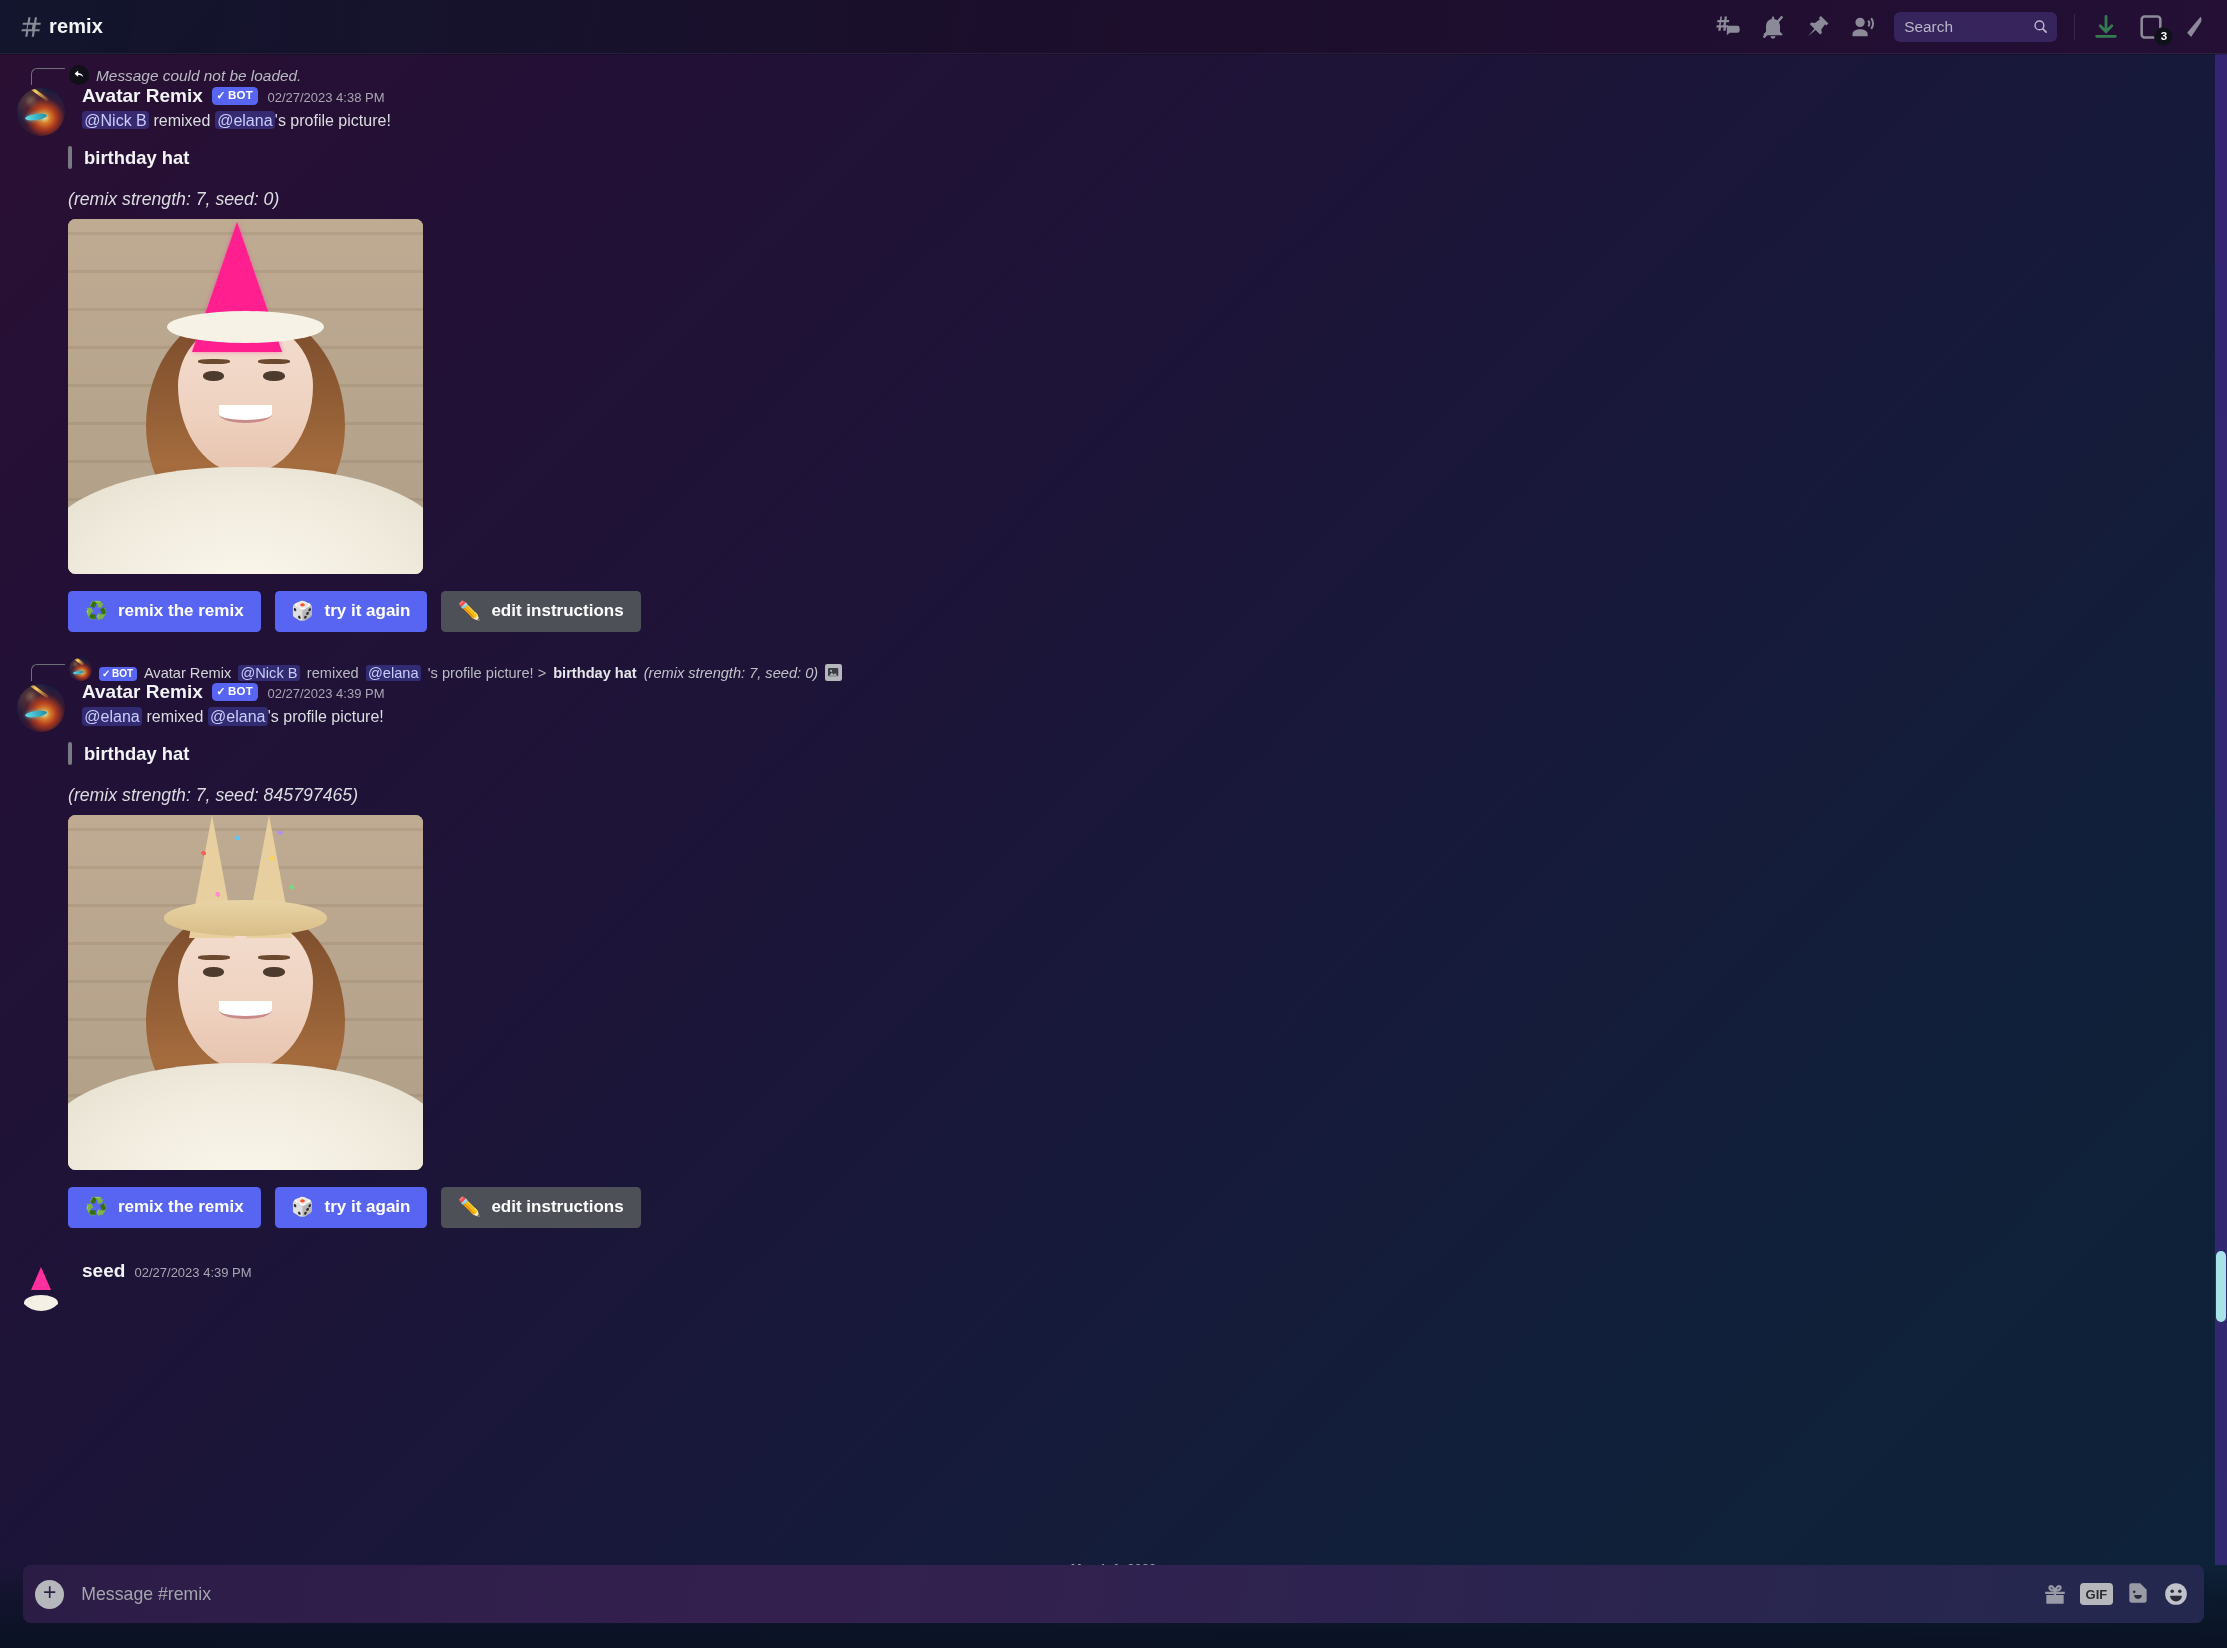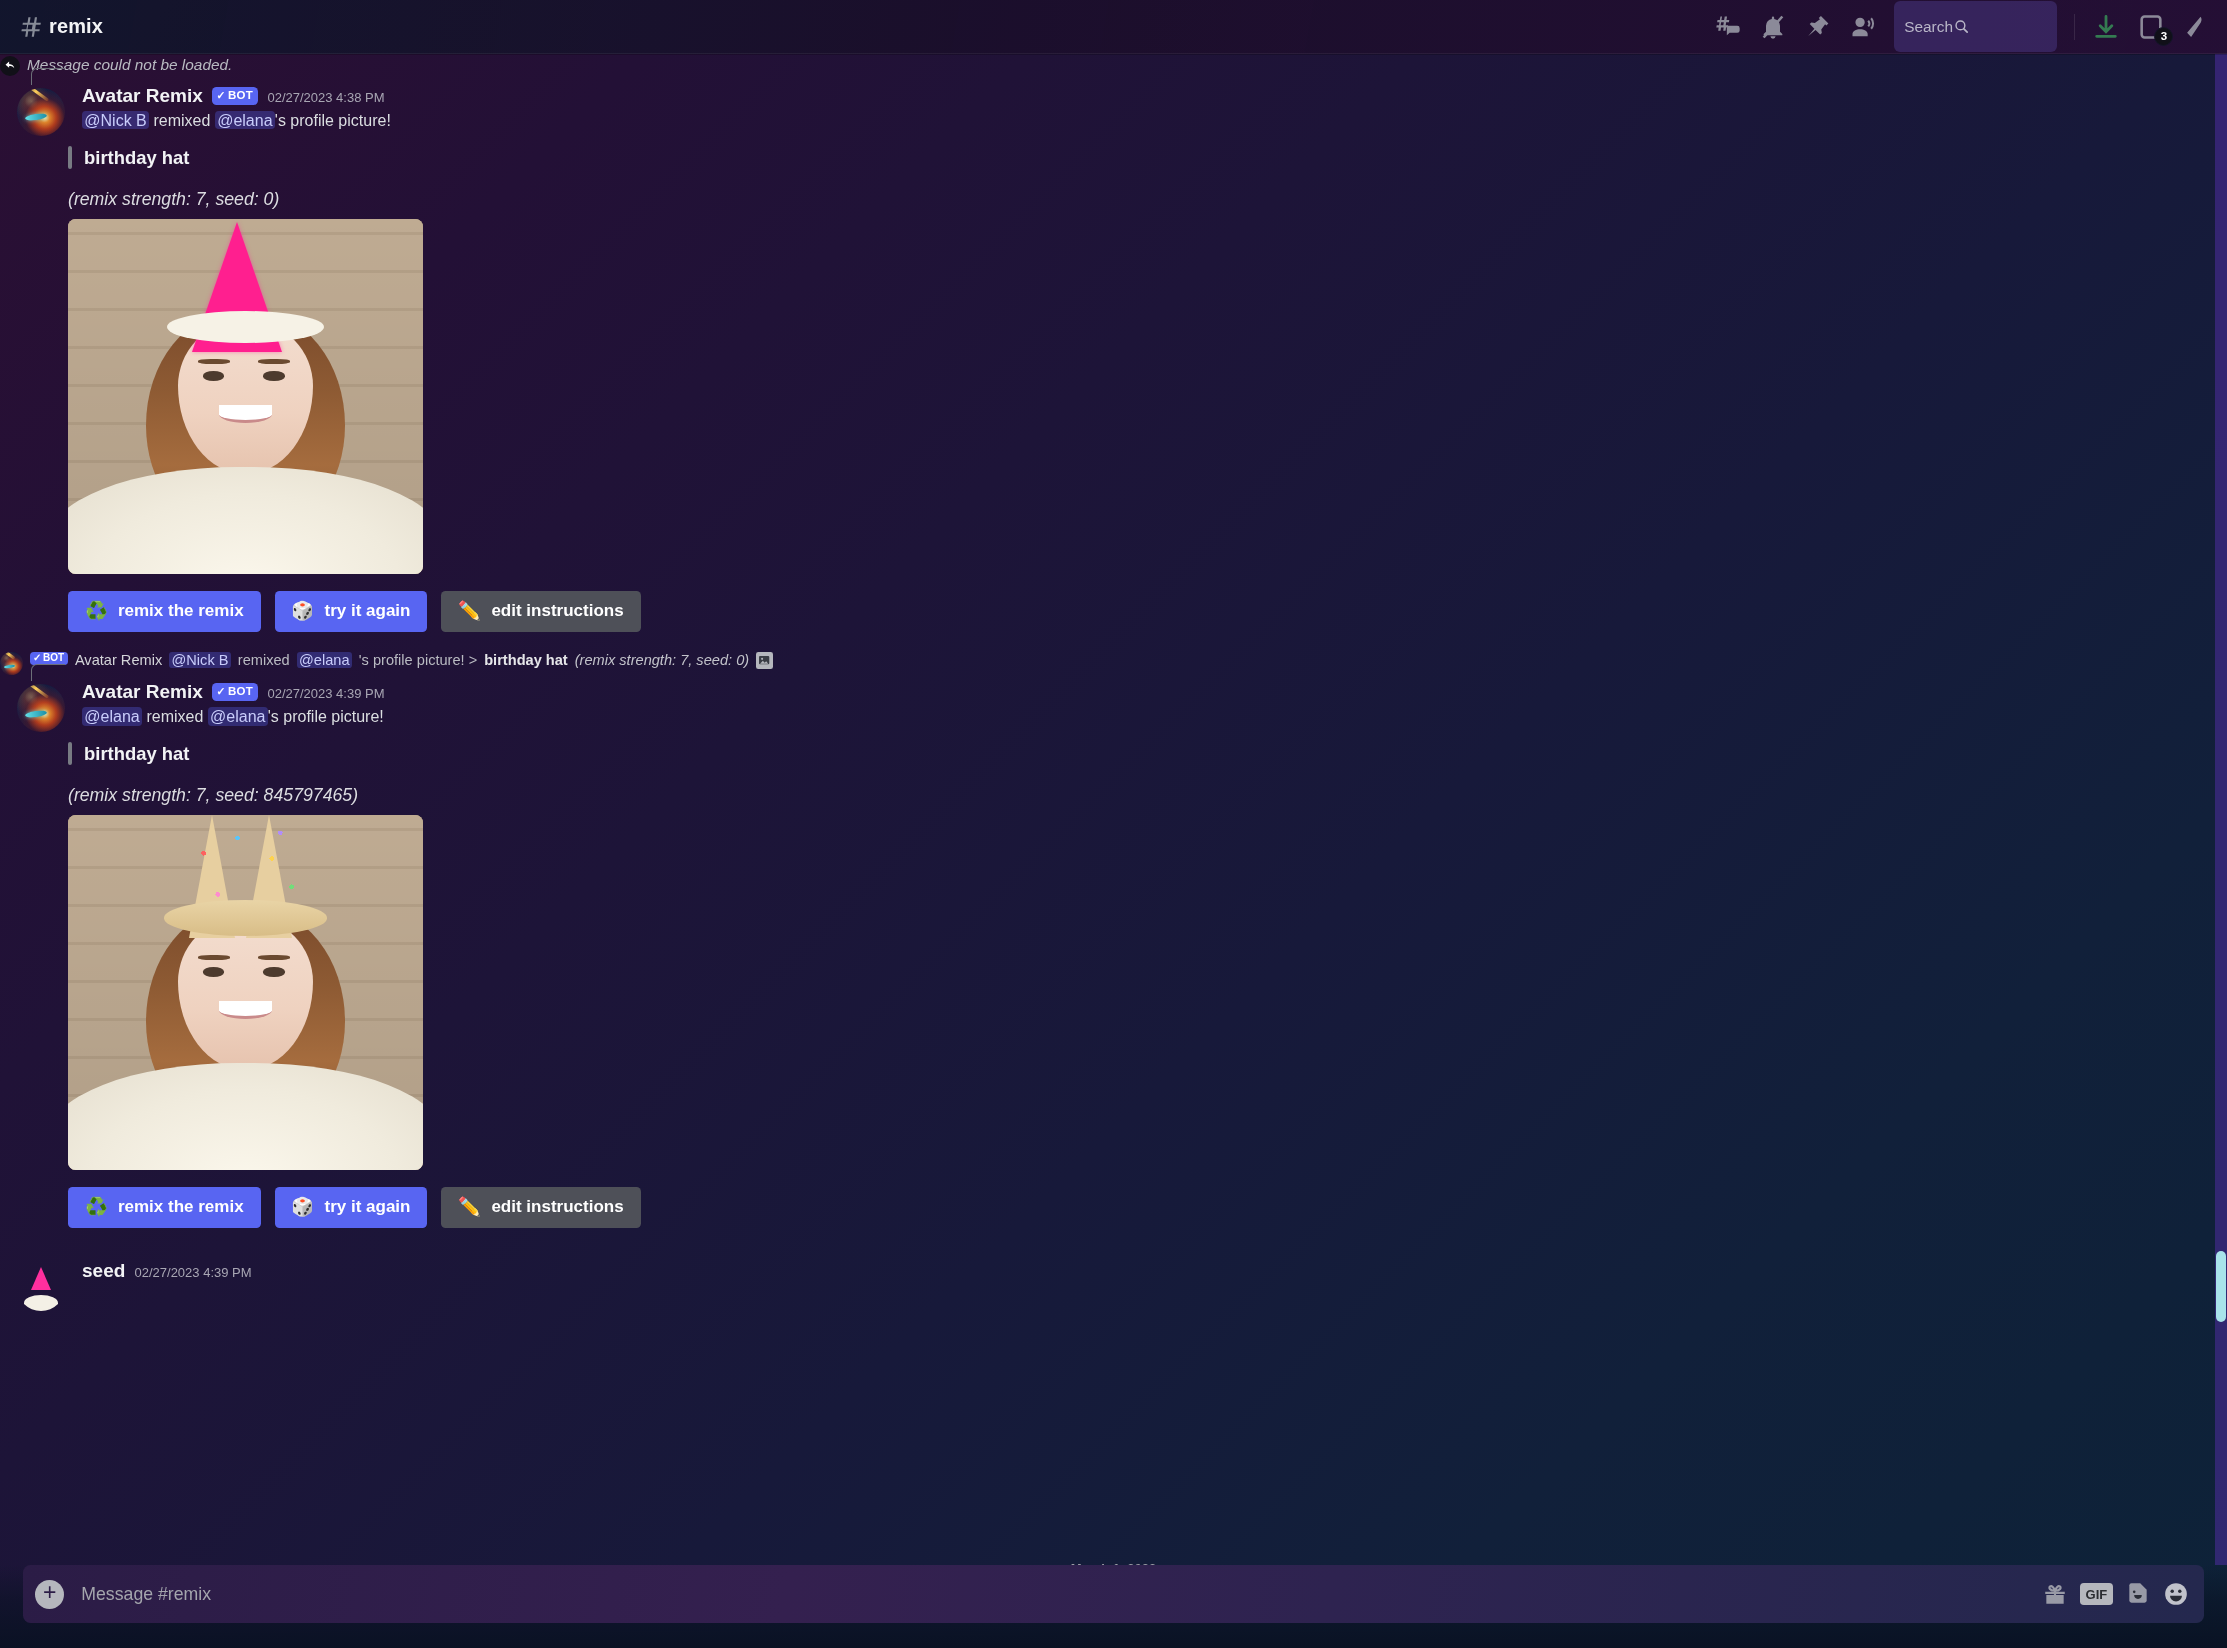--- a/index.html
+++ b/index.html
@@ -23,23 +23,23 @@
     background:linear-gradient(100deg, rgba(16,22,44,.92) 0%, rgba(26,14,42,.88) 45%, rgba(38,14,52,.9) 100%);
     border-bottom:0.8px solid rgba(255,255,255,.06);
     box-shadow:0 0.8px 0 rgba(0,0,0,.25);
     z-index:5;
   }
   .hash-icon { width:26px; height:26px; margin-right:6.1px; opacity:.72; flex:0 0 auto;}
   .chan-name { font-size:20px; font-weight:700; color:#f2f3f5; letter-spacing:0.1px; }
   .topbar-right { margin-left:auto; display:flex; align-items:center; gap:17px; }
   .tb-icon { width:28px; height:28px; opacity:.72; cursor:pointer; display:block; }
   .search-box {
-    width:163px; height:51px; border-radius:6.1px;
+    width:163px; height:30px; border-radius:6.1px;
     background:rgba(88,72,160,.38);
-    display:flex; align-items:center; justify-content:flex-start;
+    display:flex; align-items:center; justify-content:space-between;
     padding:0 8.4px 0 10px; cursor:text;
   }
   .search-box span { font-size:15.4px; color:#b9b6c8; }
   .divider-v { width:0.8px; height:26px; background:rgba(255,255,255,.10); }
   .inbox-wrap { position:relative; }
   .badge {
     position:absolute; right:-8.4px; bottom:-5.4px;
     min-width:19px; height:19px; border-radius:10px;
     background:#101018; color:#fff;
     font-size:11.5px; font-weight:700;
@@ -112,22 +112,22 @@
   .bot-tag .chk { font-size:10.7px; }
   .ts { font-size:13px; color:#a8a6b3; }
   .msg-text { font-size:16px; color:#dbdee1; line-height:1.38; margin-top:2.3px; }
   .mention {
     background:rgba(88,101,242,.32); color:#c9cdfb;
     border-radius:3.8px; padding:0.8px 2.3px; cursor:pointer;
   }
 
   
   .reply-ref {
-    display:flex; align-items:flex-start; gap:7px;
-    position:relative;
+    display:flex; align-items:flex-end; gap:7px;
+    padding-left:69px; position:relative;
     height:29px; margin-bottom:0;
     font-size:14.6px; color:#b9bbc2;
     white-space:nowrap; overflow:hidden;
   }
   .reply-spine {
     position:absolute; left:31px; bottom:0px;
     width:34px; height:17px;
     border-left:1.5px solid #6c6f78;
     border-top:1.5px solid #6c6f78;
     border-top-left-radius:6.1px;

